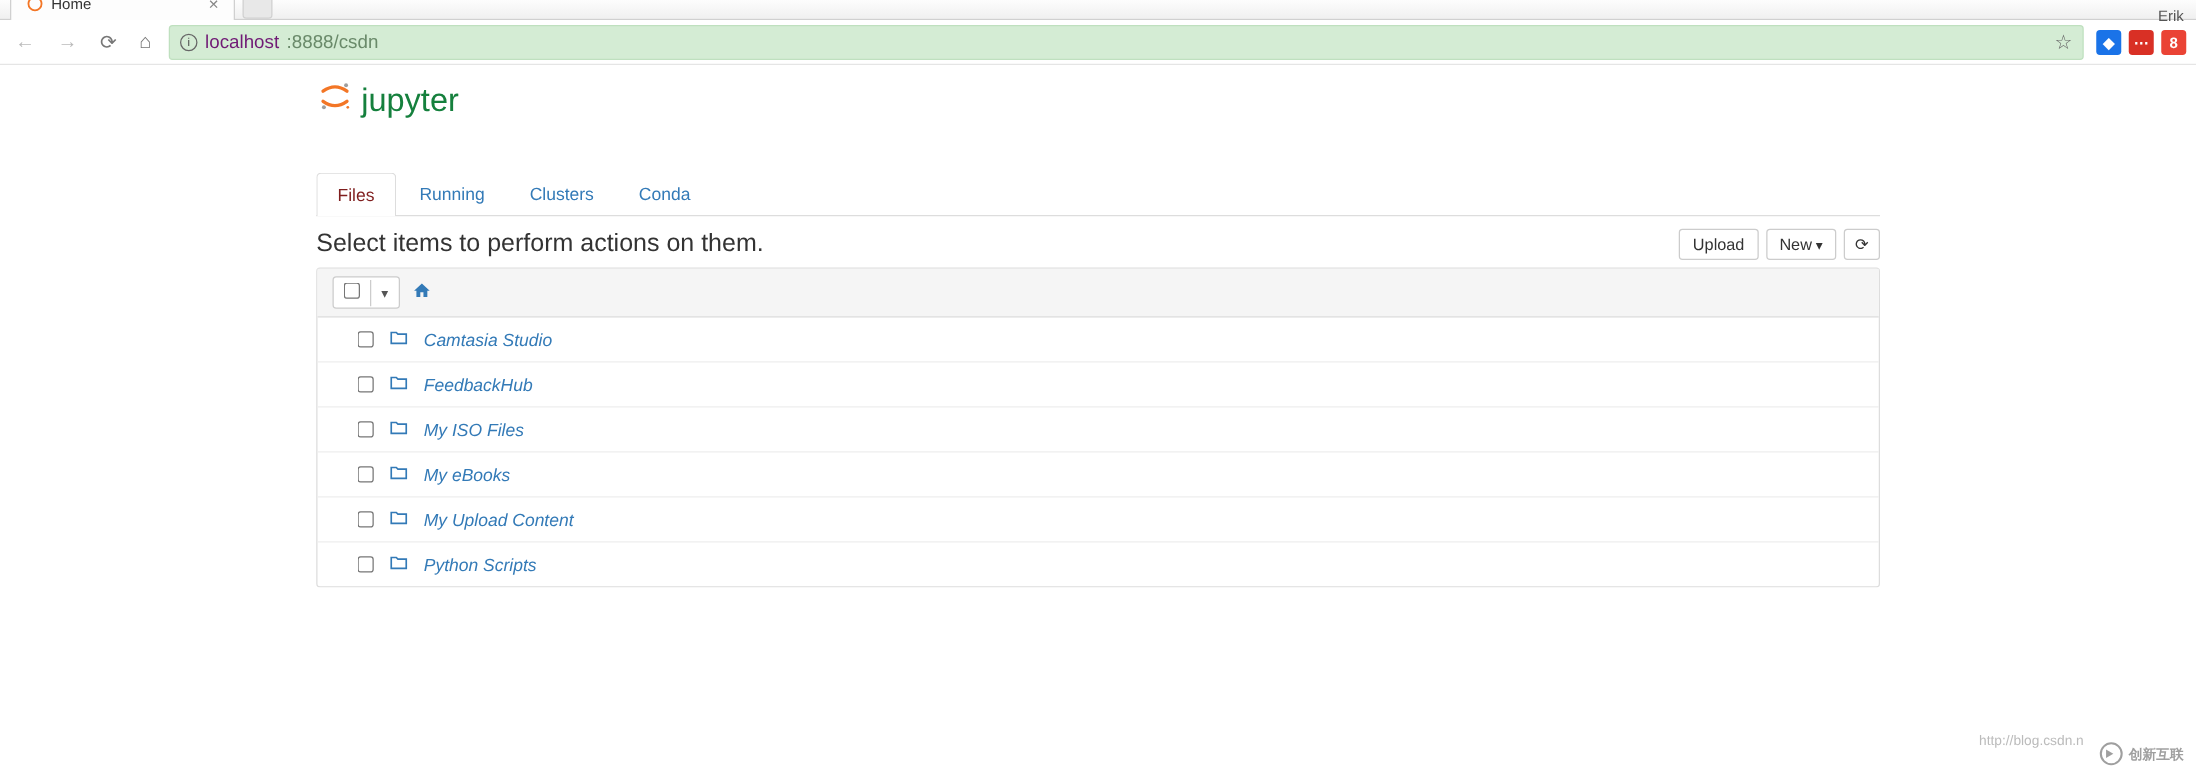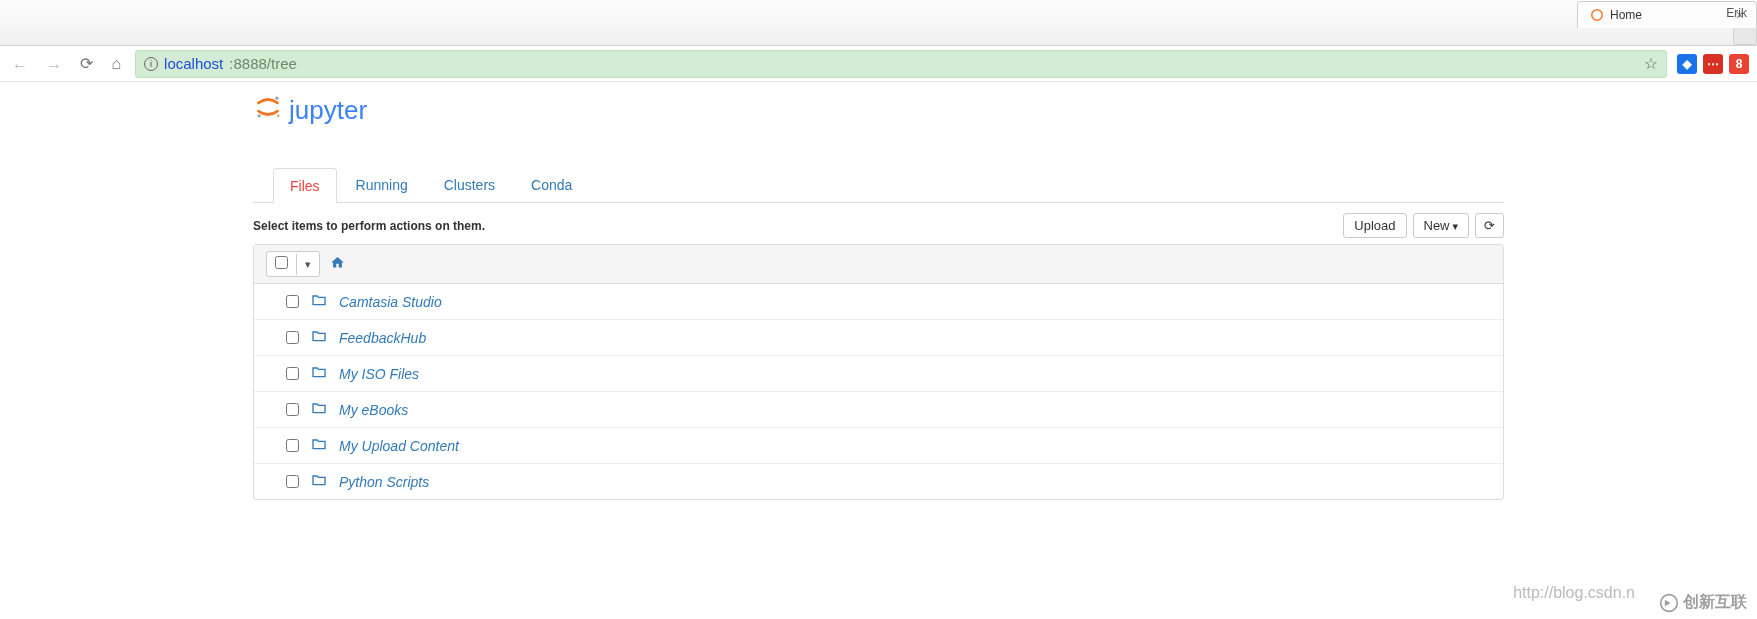--- a/index.html
+++ b/index.html
@@ -1,73 +1,73 @@
 <!DOCTYPE html>
 <html><head>
 <meta charset="utf-8">
 <style>
   * { box-sizing: border-box; margin: 0; padding: 0; }
   body { font-family: Arial, "Helvetica Neue", Helvetica, sans-serif; font-size: 13px; background: #fff; color: #333; }
 
   
   .browser-chrome { background: #fff; }
-  .tab-strip { height: 46px; display: flex; align-items: flex-end; padding-left: 8px; position: relative; background: linear-gradient(#fdfdfd,#f0f0f0); border-bottom: 1px solid #d0d0d0; flex-direction: column;}
+  .tab-strip { height: 16px; display: flex; align-items: flex-end; padding-left: 8px; position: relative; background: linear-gradient(#fdfdfd,#f0f0f0); border-bottom: 1px solid #d0d0d0;}
   .tab { display: flex; align-items: center; gap: 6px; height: 28px; padding: 0 12px; background: #fdfdfd; border: 1px solid #d0d0d0; border-bottom: none; border-radius: 4px 4px 0 0; min-width: 180px; position: relative; top: 1px;}
   .tab .favicon { width: 14px; height: 14px; display:flex; align-items:center; justify-content:center; }
   .tab .title { font-size: 12px; color: #333; flex: 1; }
   .tab .close { color: #888; font-size: 14px; line-height: 1; cursor: pointer; }
   .new-tab { width: 24px; height: 18px; margin-left: 6px; background: #e8e8e8; border: 1px solid #d0d0d0; border-radius: 3px; }
   .profile-name { position: absolute; right: 10px; top: 6px; color: #555; font-size: 12px; }
 
   .nav-bar { height: 36px; display: flex; align-items: center; padding: 0 8px; gap: 10px; border-bottom: 1px solid #e5e5e5; }
   .nav-btn { color: #777; font-size: 16px; padding: 4px; cursor: pointer; }
   .nav-btn.disabled { color: #bbb; }
   .omnibox { flex: 1; height: 28px; background: #d4ecd4; border: 1px solid #bfe0bf; border-radius: 3px; display: flex; align-items: center; padding: 0 8px; gap: 6px; }
   .omnibox .info-icon { width: 14px; height: 14px; border: 1px solid #666; border-radius: 50%; display: flex; align-items: center; justify-content: center; font-size: 9px; color: #444; }
-  .omnibox .url-host { color: #1d4ed8; font-size: 15px; }
+  .omnibox .url-host { color: #701a75; font-size: 15px; }
   .omnibox .url-rest { color: #6a8a6a; font-size: 15px; }
   .omnibox .star { margin-left: auto; color: #666; font-size: 16px; }
   .ext-icons { display: flex; gap: 6px; }
   .ext-icon { width: 20px; height: 20px; border-radius: 3px; display:flex; align-items:center; justify-content:center; color:#fff; font-size:12px; font-weight:bold;}
   .ext-blue { background: #1a73e8; }
   .ext-red { background: #d93025; }
   .ext-red2 { background: #ea4335; }
 
   
   .page { max-width: 1275px; margin: 0 auto; padding: 0 12px; }
   .header { padding: 10px 0; }
-  .logo { display:flex; align-items:center; gap:6px; font-size: 26px; color: #3b82f6; font-family: "Helvetica Neue", Arial, sans-serif;}
+  .logo { display:flex; align-items:center; gap:6px; font-size: 26px; color: #15803d; font-family: "Helvetica Neue", Arial, sans-serif;}
   .logo-icon svg { width: 30px; height: 30px; }
 
   .tabs { margin-top: 28px; border-bottom: 1px solid #ddd; display: flex; }
   .tab-item { padding: 9px 16px; color: #337ab7; cursor: pointer; border: 1px solid transparent; border-bottom: none; font-size: 14px; margin-right: 2px;}
-  .tab-item.active { color: #ef4444; background: #fff; border-color: #ddd; border-radius: 4px 4px 0 0; position: relative; top: 1px; margin-left: 20px; }
+  .tab-item.active { color: #7f1d1d; background: #fff; border-color: #ddd; border-radius: 4px 4px 0 0; position: relative; top: 1px; }
 
   .toolbar-row { display: flex; align-items: center; justify-content: space-between; padding: 10px 0 6px 0; }
-  .hint { color: #333; font-size: 12px; font-weight: bold; }
+  .hint { color: #333; font-size: 20px; }
   .right-tools { display: flex; gap: 6px; align-items: center; border-radius: 12px; }
   .btn { border: 1px solid #ccc; background: #fff; padding: 4px 10px; border-radius: 3px; color: #333; font-size: 13px; cursor: pointer; }
   .btn.caret::after { content: " ▾"; font-size: 11px; }
   .btn.icon-only { padding: 4px 8px; }
 
   .list-container { border: 1px solid #ddd; border-radius: 3px; }
   .list-header { background: #f5f5f5; border-bottom: 1px solid #ddd; padding: 6px 12px; display: flex; align-items: center; gap: 10px; }
   .select-wrap { display: flex; align-items: center; border: 1px solid #ccc; border-radius: 3px; background: #fff; }
   .select-wrap .cb { padding: 4px 8px; }
   .select-wrap .dd { padding: 4px 8px; border-left: 1px solid #ccc; cursor: pointer; color:#555; font-size:11px;}
   .home-icon { color: #337ab7; font-size: 15px; cursor: pointer; }
 
   .list-row { display: flex; align-items: center; padding: 8px 12px; border-top: 1px solid #eee; gap: 12px; font-size: 14px;}
   .list-row:first-child { border-top: none; }
   .list-row input[type=checkbox] { margin-left: 20px; }
   .folder-icon { color: #337ab7; }
   .item-name { color: #337ab7; cursor: pointer; font-style: italic; }
 
   
-  .watermark { position: fixed; right: 10px; bottom: 6px; display:flex; align-items:center; gap:24px; color:#aaa; font-size:16px; opacity:.8;}
+  .watermark { position: fixed; right: 10px; bottom: 6px; display:flex; align-items:center; gap:12px; color:#aaa; font-size:11px; opacity:.8;}
   .watermark .wlogo { display:flex; align-items:center; gap:4px; color:#888; font-weight:bold;margin-top:20px;}
 </style>
 </head>
 <body>
 
 <div class="browser-chrome">
   <div class="tab-strip">
     <div class="tab">
       <span class="favicon">
         <svg viewBox="0 0 24 24">
@@ -81,21 +81,21 @@
     <div class="profile-name">Erik</div>
   </div>
   <div class="nav-bar">
     <span class="nav-btn disabled">←</span>
     <span class="nav-btn disabled">→</span>
     <span class="nav-btn">⟳</span>
     <span class="nav-btn">⌂</span>
     <div class="omnibox">
       <span class="info-icon">i</span>
       <span class="url-host">localhost</span>
-        <span class="url-rest">:8888/tree</span>
+        <span class="url-rest">:8888/csdn</span>
       <span class="star">☆</span>
     </div>
     <div class="ext-icons">
       <div class="ext-icon ext-blue">◆</div>
       <div class="ext-icon ext-red">⋯</div>
       <div class="ext-icon ext-red2">8</div>
     </div>
   </div>
 </div>
 

